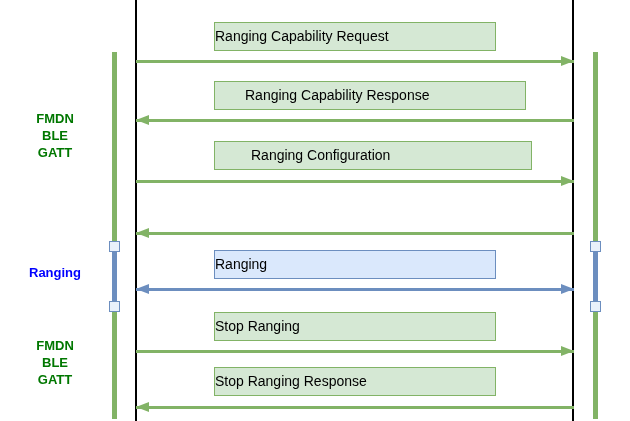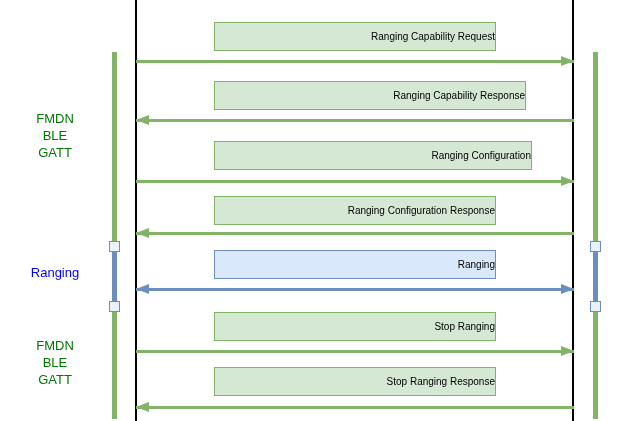--- a/index.html
+++ b/index.html
@@ -20,21 +20,21 @@
   .railseg.g2{top:307px;height:112px;background:#82b366;}
   .square{
     position:absolute;width:9px;height:9px;background:#e9f1fb;
     border:1.5px solid #6c8ebf;
   }
   .square.sl{left:109px;} .square.sr{left:590px;}
   .square.s1{top:241px;} .square.s2{top:301px;}
   
   .box{
     position:absolute;left:214px;width:280px;height:27px;line-height:27px;
-    text-align:right;font-size:10px;color:#000000;
+    text-align:left;font-size:14px;color:#000000;
   }
   .box.green{background:#d5e8d4;border:1.5px solid #82b366;}
   .box.blue{background:#dae8fc;border:1.5px solid #6c8ebf;}
   .b1{top:22px;} .b2{top:81px;padding-left:30px;} .b3{top:141px;padding-left:36px;} .b4{top:196px;}
   .b5{top:250px;} .b6{top:312px;} .b7{top:367px;}
   
   .arrow{position:absolute;left:136px;width:438px;height:3px;}
   .arrow.green{background:#82b366;}
   .arrow.blue{background:#6c8ebf;}
   .a1{top:60px;} .a2{top:119px;} .a3{top:180px;} .a4{top:232px;}
@@ -43,21 +43,21 @@
     border-top:5.5px solid transparent;border-bottom:5.5px solid transparent;}
   .head.r{right:0;}
   .head.l{left:0;}
   .arrow.green .head.r{border-left:13px solid #82b366;}
   .arrow.green .head.l{border-right:13px solid #82b366;}
   .arrow.blue .head.r{border-left:13px solid #6c8ebf;}
   .arrow.blue .head.l{border-right:13px solid #6c8ebf;}
   
   .phase{
     position:absolute;left:0;width:110px;text-align:center;
-    font-weight:normal;font-size:13px;line-height:17px;
+    font-weight:bold;font-size:13px;line-height:17px;
   }
   .phase.p1{top:110px;} .phase.p2{top:264px;} .phase.p3{top:337px;}
   .phase.gr{color:#007700;} .phase.blu{color:#0000FF;}
   .phase span{display:block;}
 </style>
 </head>
 <body>
 
 <div class="canvas">
 
@@ -86,21 +86,20 @@
   </div>
   <div class="phase p3 gr">
     <span>FMDN</span>
     <span>BLE</span>
     <span>GATT</span>
   </div>
 
   <div class="box green b1">Ranging Capability Request</div>
   <div class="box green b2">Ranging Capability Response</div>
   <div class="box green b3">Ranging Configuration</div>
-  <div class="box green b4">Ranging Configuration Response</div>
   <div class="box blue  b5">Ranging</div>
   <div class="box green b7">Stop Ranging Response</div>
   <div class="box green b6">Stop Ranging</div>
 
   <div class="arrow green a1">
     <div class="head r"></div>
   </div>
   <div class="arrow green a2">
     <div class="head l"></div>
   </div>

